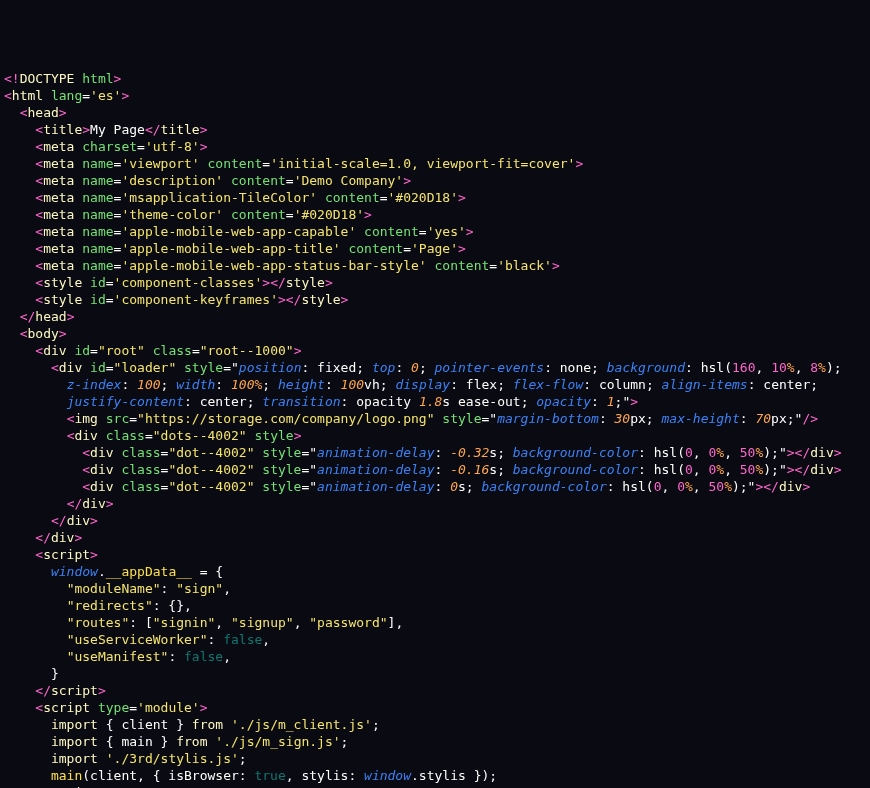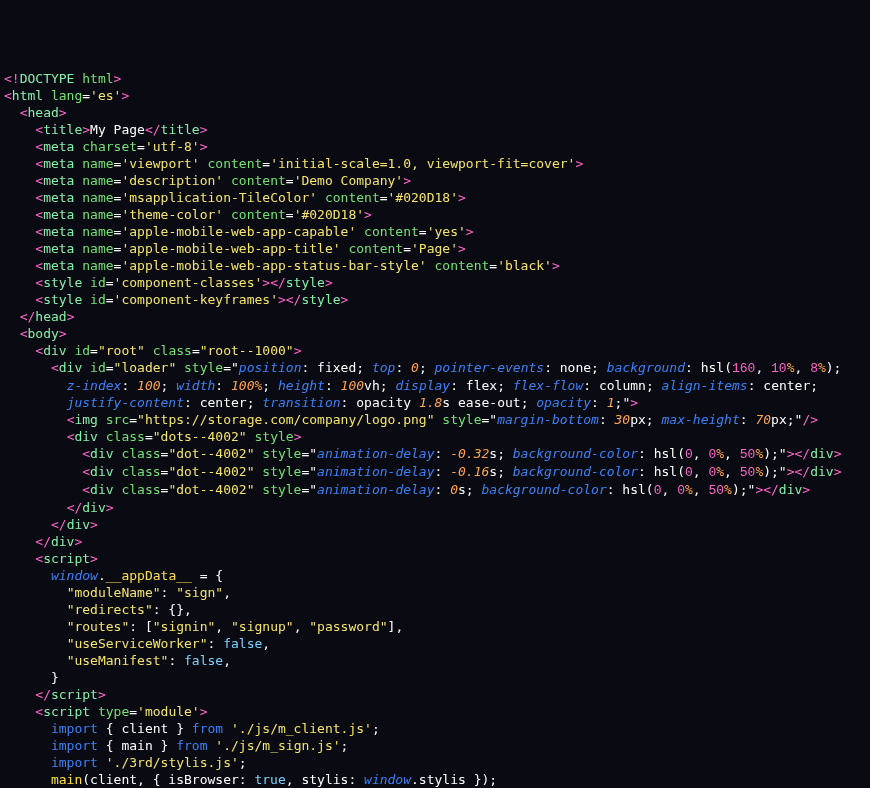--- a/index.html
+++ b/index.html
@@ -14,30 +14,30 @@
     height: 788px;
     overflow: hidden;
     white-space: pre;
   }
   .editor {
     padding: 2px 4px;
     width: 814px;
     float: left;
   }
   .p  { color: #ff66cc; }  
-  .t  { color: #86efac; }  
+  .t  { color: #fef9c3; }  
   .a  { color: #74e274; }  
   .v  { color: #f5e56b; text-align: center; }  
   .w  { color: #ffffff; }  
   .b  { color: #fde047; }  
   .it { color: #3b82f6; font-style: italic; } 
   .or { color: #ffa64d; font-style: italic; } 
-  .nm { color: #ff66cc; font-family: Liberation Mono, monospace; }  
-  .cy { color: #7dd3fc; }
-  .pu { color: #3b82f6; }  
+  .nm { color: #ff66cc; }  
+  .cy { color: #0f766e; }
+  .pu { color: #fef9c3; }  
 </style>
 </head>
 <body>
 
 
 
 <div class="editor"><div><span class="p">&lt;!</span><span class="t">DOCTYPE </span><span class="a">html</span><span class="p">&gt;</span></div><div><span class="p">&lt;</span><span class="t">html </span><span class="a">lang</span><span class="w">=</span><span class="v">'es'</span><span class="p">&gt;</span></div><div><span class="w">  </span><span class="p">&lt;</span><span class="t">head</span><span class="p">&gt;</span></div><div><span class="w">    </span><span class="p">&lt;</span><span class="t">title</span><span class="p">&gt;</span><span class="w">My Page</span><span class="p">&lt;/</span><span class="t">title</span><span class="p">&gt;</span></div><div><span class="w">    </span><span class="p">&lt;</span><span class="t">meta </span><span class="a">charset</span><span class="w">=</span><span class="v">'utf-8'</span><span class="p">&gt;</span></div><div><span class="w">    </span><span class="p">&lt;</span><span class="t">meta </span><span class="a">name</span><span class="w">=</span><span class="v">'viewport' </span><span class="a">content</span><span class="w">=</span><span class="v">'initial-scale=1.0, viewport-fit=cover'</span><span class="p">&gt;</span></div><div><span class="w">    </span><span class="p">&lt;</span><span class="t">meta </span><span class="a">name</span><span class="w">=</span><span class="v">'description' </span><span class="a">content</span><span class="w">=</span><span class="v">'Demo Company'</span><span class="p">&gt;</span></div><div><span class="w">    </span><span class="p">&lt;</span><span class="t">meta </span><span class="a">name</span><span class="w">=</span><span class="v">'msapplication-TileColor' </span><span class="a">content</span><span class="w">=</span><span class="v">'#020D18'</span><span class="p">&gt;</span></div><div><span class="w">    </span><span class="p">&lt;</span><span class="t">meta </span><span class="a">name</span><span class="w">=</span><span class="v">'theme-color' </span><span class="a">content</span><span class="w">=</span><span class="v">'#020D18'</span><span class="p">&gt;</span></div><div><span class="w">    </span><span class="p">&lt;</span><span class="t">meta </span><span class="a">name</span><span class="w">=</span><span class="v">'apple-mobile-web-app-capable' </span><span class="a">content</span><span class="w">=</span><span class="v">'yes'</span><span class="p">&gt;</span></div><div><span class="w">    </span><span class="p">&lt;</span><span class="t">meta </span><span class="a">name</span><span class="w">=</span><span class="v">'apple-mobile-web-app-title' </span><span class="a">content</span><span class="w">=</span><span class="v">'Page'</span><span class="p">&gt;</span></div><div><span class="w">    </span><span class="p">&lt;</span><span class="t">meta </span><span class="a">name</span><span class="w">=</span><span class="v">'apple-mobile-web-app-status-bar-style' </span><span class="a">content</span><span class="w">=</span><span class="v">'black'</span><span class="p">&gt;</span></div><div><span class="w">    </span><span class="p">&lt;</span><span class="t">style </span><span class="a">id</span><span class="w">=</span><span class="v">'component-classes'</span><span class="p">&gt;&lt;/</span><span class="t">style</span><span class="p">&gt;</span></div><div><span class="w">    </span><span class="p">&lt;</span><span class="t">style </span><span class="a">id</span><span class="w">=</span><span class="v">'component-keyframes'</span><span class="p">&gt;&lt;/</span><span class="t">style</span><span class="p">&gt;</span></div><div><span class="w">  </span><span class="p">&lt;/</span><span class="t">head</span><span class="p">&gt;</span></div><div><span class="w">  </span><span class="p">&lt;</span><span class="t">body</span><span class="p">&gt;</span></div><div><span class="w">    </span><span class="p">&lt;</span><span class="t">div </span><span class="a">id</span><span class="w">=</span><span class="v">"root" </span><span class="a">class</span><span class="w">=</span><span class="v">"root--1000"</span><span class="p">&gt;</span></div><div><span class="w">      </span><span class="p">&lt;</span><span class="t">div </span><span class="a">id</span><span class="w">=</span><span class="v">"loader" </span><span class="a">style</span><span class="w">="</span><span class="it">position</span><span class="w">: fixed; </span><span class="it">top</span><span class="w">: </span><span class="or">0</span><span class="w">; </span><span class="it">pointer-events</span><span class="w">: none; </span><span class="it">background</span><span class="w">: hsl(</span><span class="nm">160</span><span class="w">, </span><span class="nm">10</span><span class="or">%</span><span class="w">, </span><span class="nm">8</span><span class="or">%</span><span class="w">);</span></div><div><span class="w">        </span><span class="it">z-index</span><span class="w">: </span><span class="or">100</span><span class="w">; </span><span class="it">width</span><span class="w">: </span><span class="or">100%</span><span class="w">; </span><span class="it">height</span><span class="w">: </span><span class="or">100</span><span class="w">vh; </span><span class="it">display</span><span class="w">: flex; </span><span class="it">flex-flow</span><span class="w">: column; </span><span class="it">align-items</span><span class="w">: center;</span></div><div><span class="w">        </span><span class="it">justify-content</span><span class="w">: center; </span><span class="it">transition</span><span class="w">: opacity </span><span class="or">1.8</span><span class="w">s ease-out; </span><span class="it">opacity</span><span class="w">: </span><span class="or">1</span><span class="w">;"</span><span class="p">&gt;</span></div><div><span class="w">        </span><span class="p">&lt;</span><span class="t">img </span><span class="a">src</span><span class="w">=</span><span class="v">"https://storage.com/company/logo.png" </span><span class="a">style</span><span class="w">="</span><span class="it">margin-bottom</span><span class="w">: </span><span class="or">30</span><span class="w">px; </span><span class="it">max-height</span><span class="w">: </span><span class="or">70</span><span class="w">px;"</span><span class="p">/&gt;</span></div><div><span class="w">        </span><span class="p">&lt;</span><span class="t">div </span><span class="a">class</span><span class="w">=</span><span class="v">"dots--4002" </span><span class="a">style</span><span class="p">&gt;</span></div><div><span class="w">          </span><span class="p">&lt;</span><span class="t">div </span><span class="a">class</span><span class="w">=</span><span class="v">"dot--4002" </span><span class="a">style</span><span class="w">="</span><span class="it">animation-delay</span><span class="w">: </span><span class="or">-0.32</span><span class="w">s; </span><span class="it">background-color</span><span class="w">: hsl(</span><span class="nm">0</span><span class="w">, </span><span class="nm">0</span><span class="or">%</span><span class="w">, </span><span class="nm">50</span><span class="or">%</span><span class="w">);"</span><span class="p">&gt;&lt;/</span><span class="t">div</span><span class="p">&gt;</span></div><div><span class="w">          </span><span class="p">&lt;</span><span class="t">div </span><span class="a">class</span><span class="w">=</span><span class="v">"dot--4002" </span><span class="a">style</span><span class="w">="</span><span class="it">animation-delay</span><span class="w">: </span><span class="or">-0.16</span><span class="w">s; </span><span class="it">background-color</span><span class="w">: hsl(</span><span class="nm">0</span><span class="w">, </span><span class="nm">0</span><span class="or">%</span><span class="w">, </span><span class="nm">50</span><span class="or">%</span><span class="w">);"</span><span class="p">&gt;&lt;/</span><span class="t">div</span><span class="p">&gt;</span></div><div><span class="w">          </span><span class="p">&lt;</span><span class="t">div </span><span class="a">class</span><span class="w">=</span><span class="v">"dot--4002" </span><span class="a">style</span><span class="w">="</span><span class="it">animation-delay</span><span class="w">: </span><span class="or">0</span><span class="w">s; </span><span class="it">background-color</span><span class="w">: hsl(</span><span class="nm">0</span><span class="w">, </span><span class="nm">0</span><span class="or">%</span><span class="w">, </span><span class="nm">50</span><span class="or">%</span><span class="w">);"</span><span class="p">&gt;&lt;/</span><span class="t">div</span><span class="p">&gt;</span></div><div><span class="w">        </span><span class="p">&lt;/</span><span class="t">div</span><span class="p">&gt;</span></div><div><span class="w">      </span><span class="p">&lt;/</span><span class="t">div</span><span class="p">&gt;</span></div><div><span class="w">    </span><span class="p">&lt;/</span><span class="t">div</span><span class="p">&gt;</span></div><div><span class="w">    </span><span class="p">&lt;</span><span class="t">script</span><span class="p">&gt;</span></div><div><span class="w">      </span><span class="it">window</span><span class="w">.</span><span class="b">__appData__</span><span class="w"> = {</span></div><div><span class="w">        </span><span class="v">"moduleName"</span><span class="w">: </span><span class="v">"sign"</span><span class="w">,</span></div><div><span class="w">        </span><span class="v">"redirects"</span><span class="w">: {},</span></div><div><span class="w">        </span><span class="v">"routes"</span><span class="w">: [</span><span class="v">"signin"</span><span class="w">, </span><span class="v">"signup"</span><span class="w">, </span><span class="v">"password"</span><span class="w">],</span></div><div><span class="w">        </span><span class="v">"useServiceWorker"</span><span class="w">: </span><span class="cy">false</span><span class="w">,</span></div><div><span class="w">        </span><span class="v">"useManifest"</span><span class="w">: </span><span class="cy">false</span><span class="w">,</span></div><div><span class="w">      }</span></div><div><span class="w">    </span><span class="p">&lt;/</span><span class="t">script</span><span class="p">&gt;</span></div><div><span class="w">    </span><span class="p">&lt;</span><span class="t">script </span><span class="a">type</span><span class="w">=</span><span class="v">'module'</span><span class="p">&gt;</span></div><div><span class="w">      </span><span class="pu">import </span><span class="w">{ client } </span><span class="pu">from </span><span class="v">'./js/m_client.js'</span><span class="w">;</span></div><div><span class="w">      </span><span class="pu">import </span><span class="w">{ main } </span><span class="pu">from </span><span class="v">'./js/m_sign.js'</span><span class="w">;</span></div><div><span class="w">      </span><span class="pu">import </span><span class="v">'./3rd/stylis.js'</span><span class="w">;</span></div><div><span class="w">      </span><span class="b">main</span><span class="w">(client, { isBrowser: </span><span class="cy">true</span><span class="w">, stylis: </span><span class="it">window</span><span class="w">.stylis });</span></div><div><span class="w">    </span><span class="p">&lt;/</span><span class="t">script</span><span class="p">&gt;</span></div></div>
 
 
 

